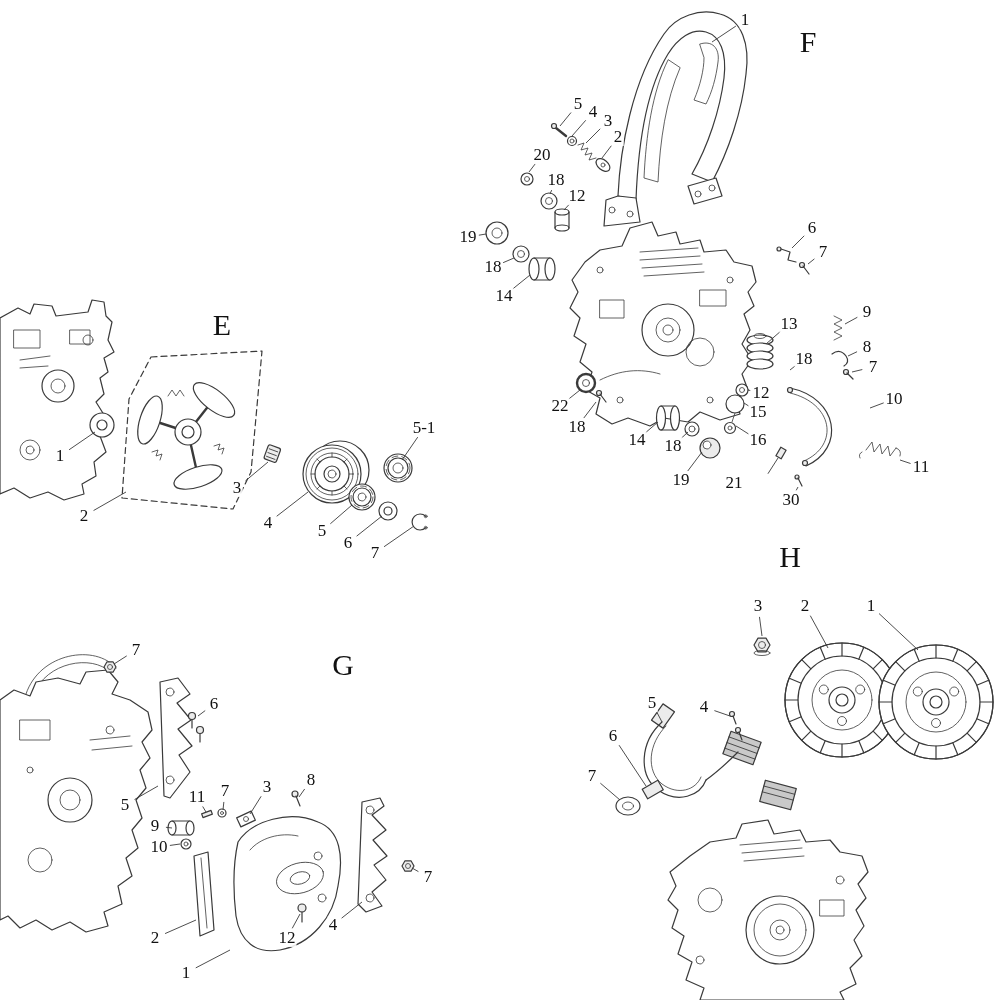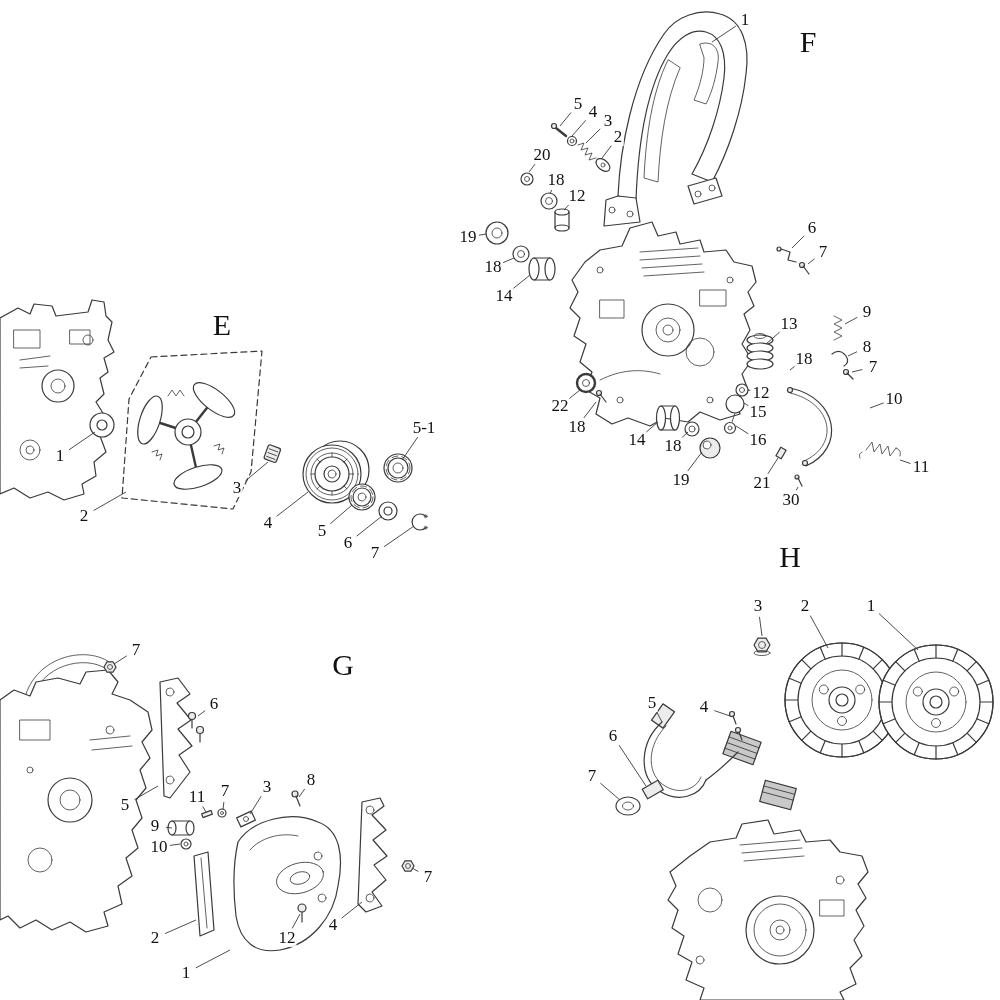--- a/index.html
+++ b/index.html
@@ -518,21 +518,21 @@
       <span class="callout" style="left: 873px; top: 367px;">7</span>
       <span class="callout" style="left: 761px; top: 393px;">12</span>
       <span class="callout" style="left: 758px; top: 412px;">15</span>
       <span class="callout" style="left: 894px; top: 399px;">10</span>
       <span class="callout" style="left: 560px; top: 406px; font-family: Liberation Serif, serif;">22</span>
       <span class="callout" style="left: 577px; top: 427px;">18</span>
       <span class="callout" style="left: 637px; top: 440px;">14</span>
       <span class="callout" style="left: 758px; top: 440px; text-align: right;">16</span>
       <span class="callout" style="left: 673px; top: 446px;">18</span>
       <span class="callout" style="left: 681px; top: 480px;">19</span>
-      <span class="callout" style="left: 762px; top: 483px;">21</span>
+      <span class="callout" style="left: 734px; top: 483px;">21</span>
       <span class="callout" style="left: 921px; top: 467px;">11</span>
       <span class="callout" style="left: 791px; top: 500px;">30</span>
       <span class="callout" style="left: 136px; top: 650px;">7</span>
       <span class="callout" style="left: 214px; top: 704px;">6</span>
       <span class="callout" style="left: 125px; top: 805px;">5</span>
       <span class="callout" style="left: 197px; top: 797px;">11</span>
       <span class="callout" style="left: 225px; top: 791px;">7</span>
       <span class="callout" style="left: 267px; top: 787px;">3</span>
       <span class="callout" style="left: 311px; top: 780px;">8</span>
       <span class="callout" style="left: 155px; top: 826px;">9</span>

